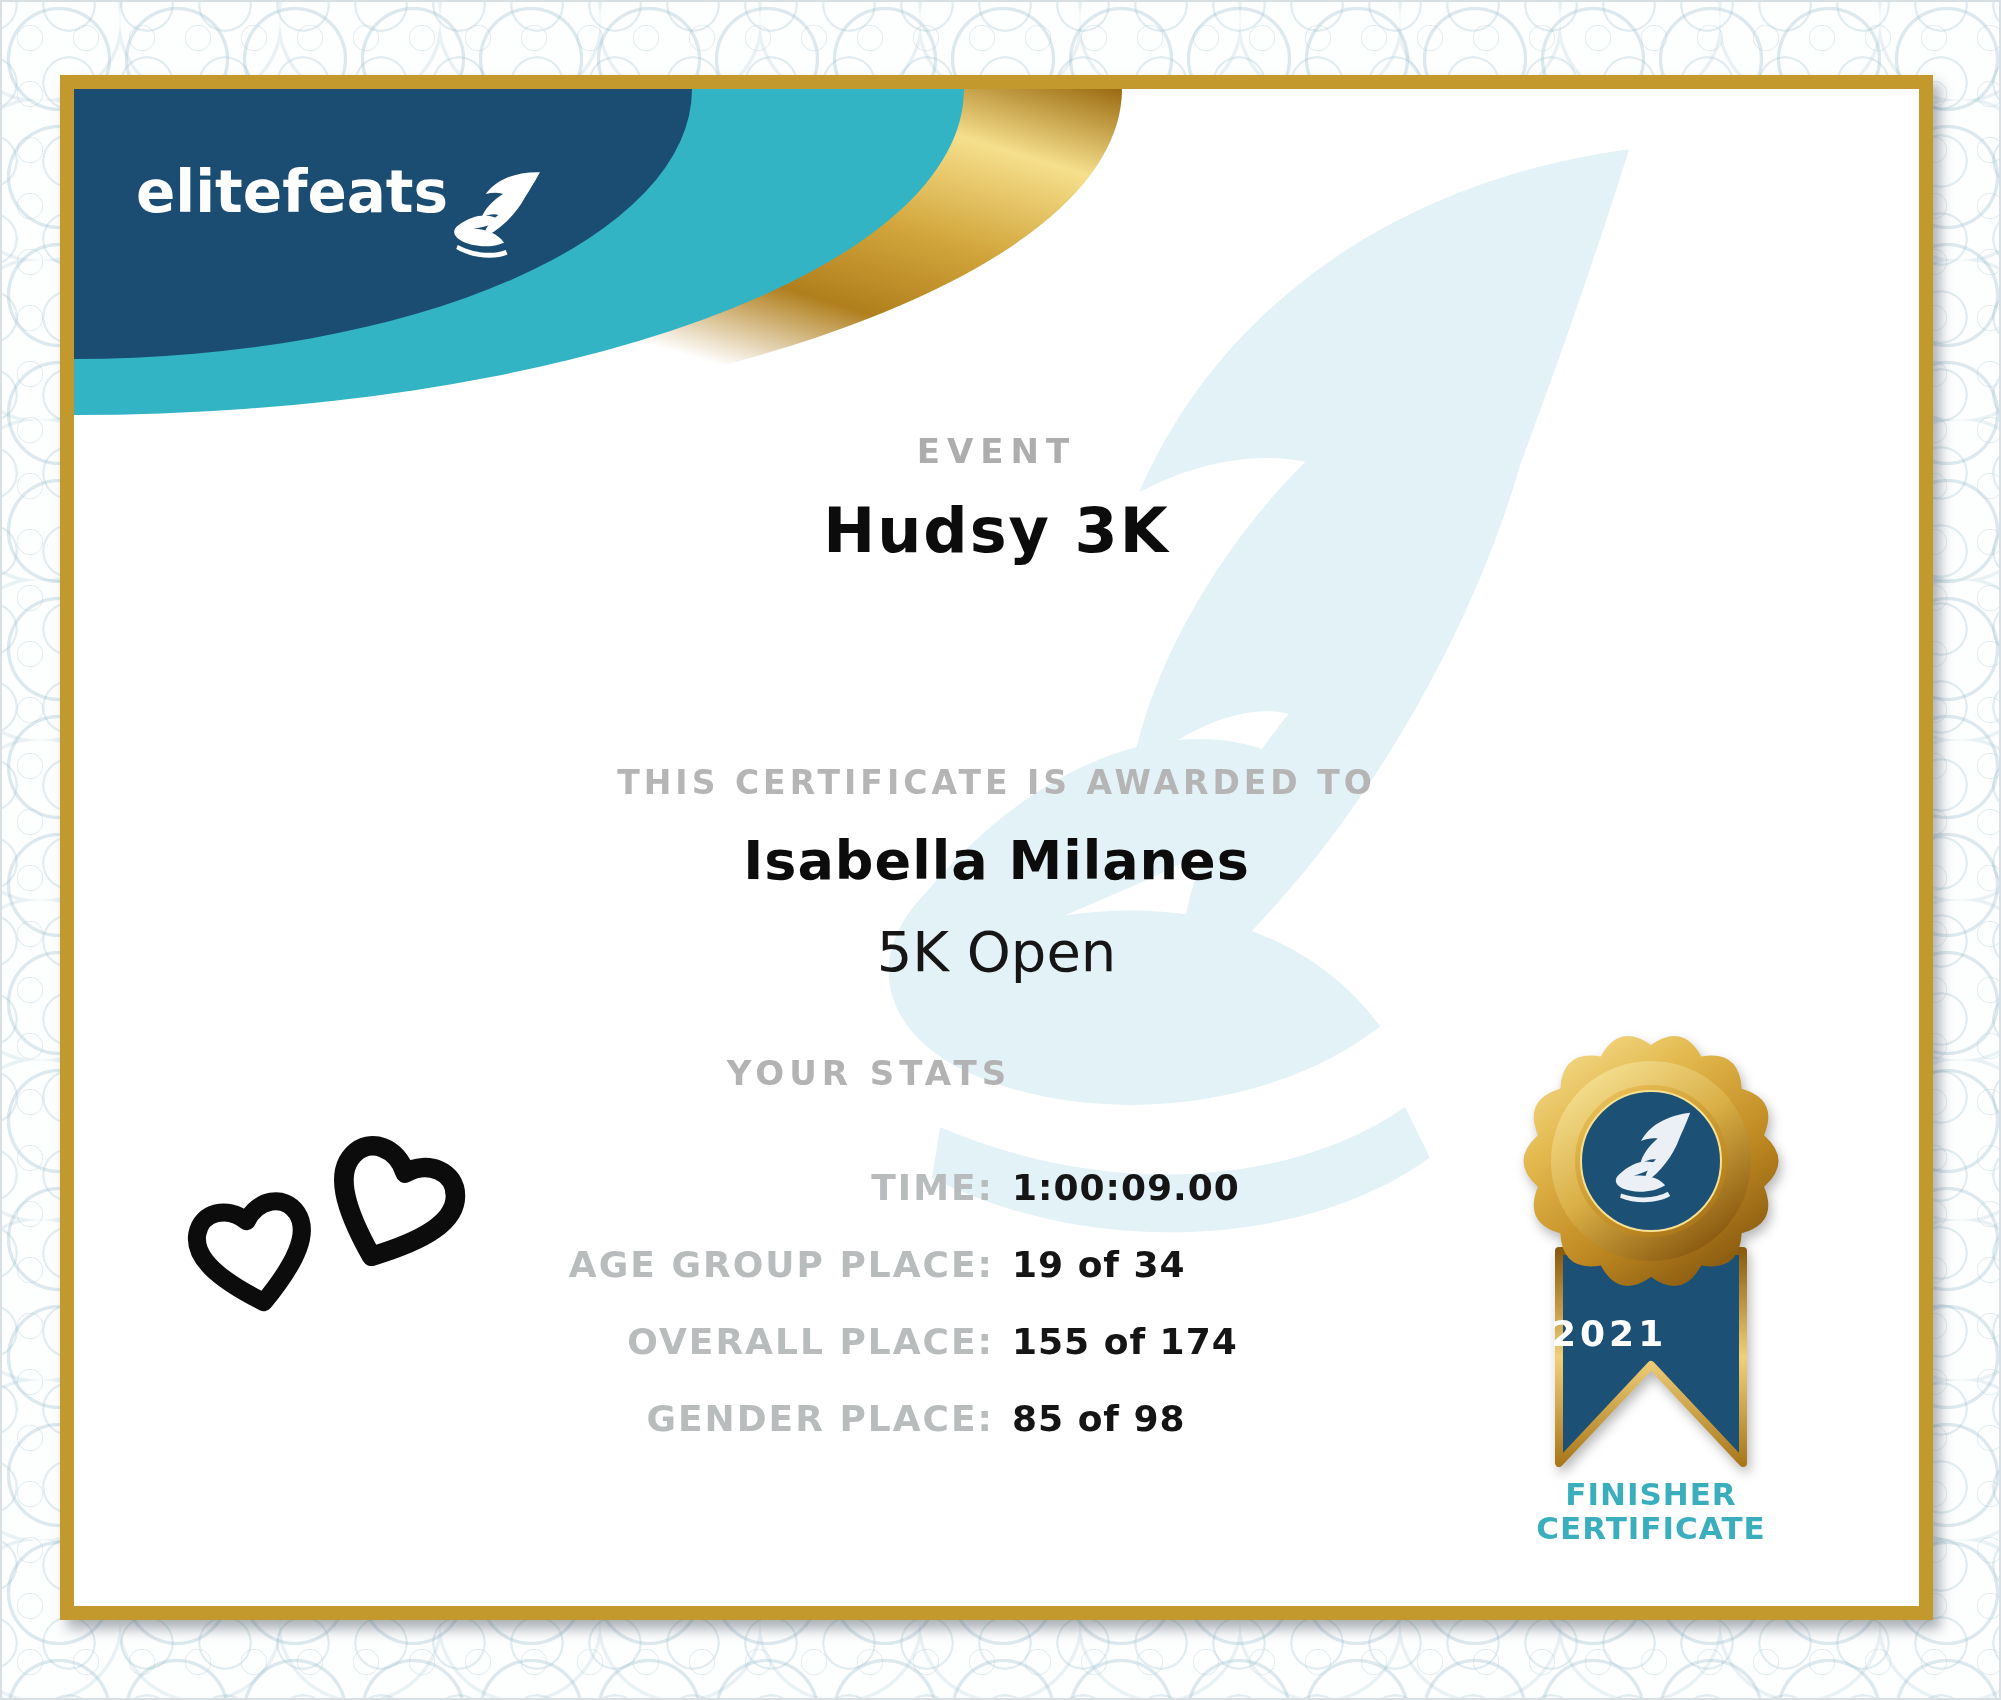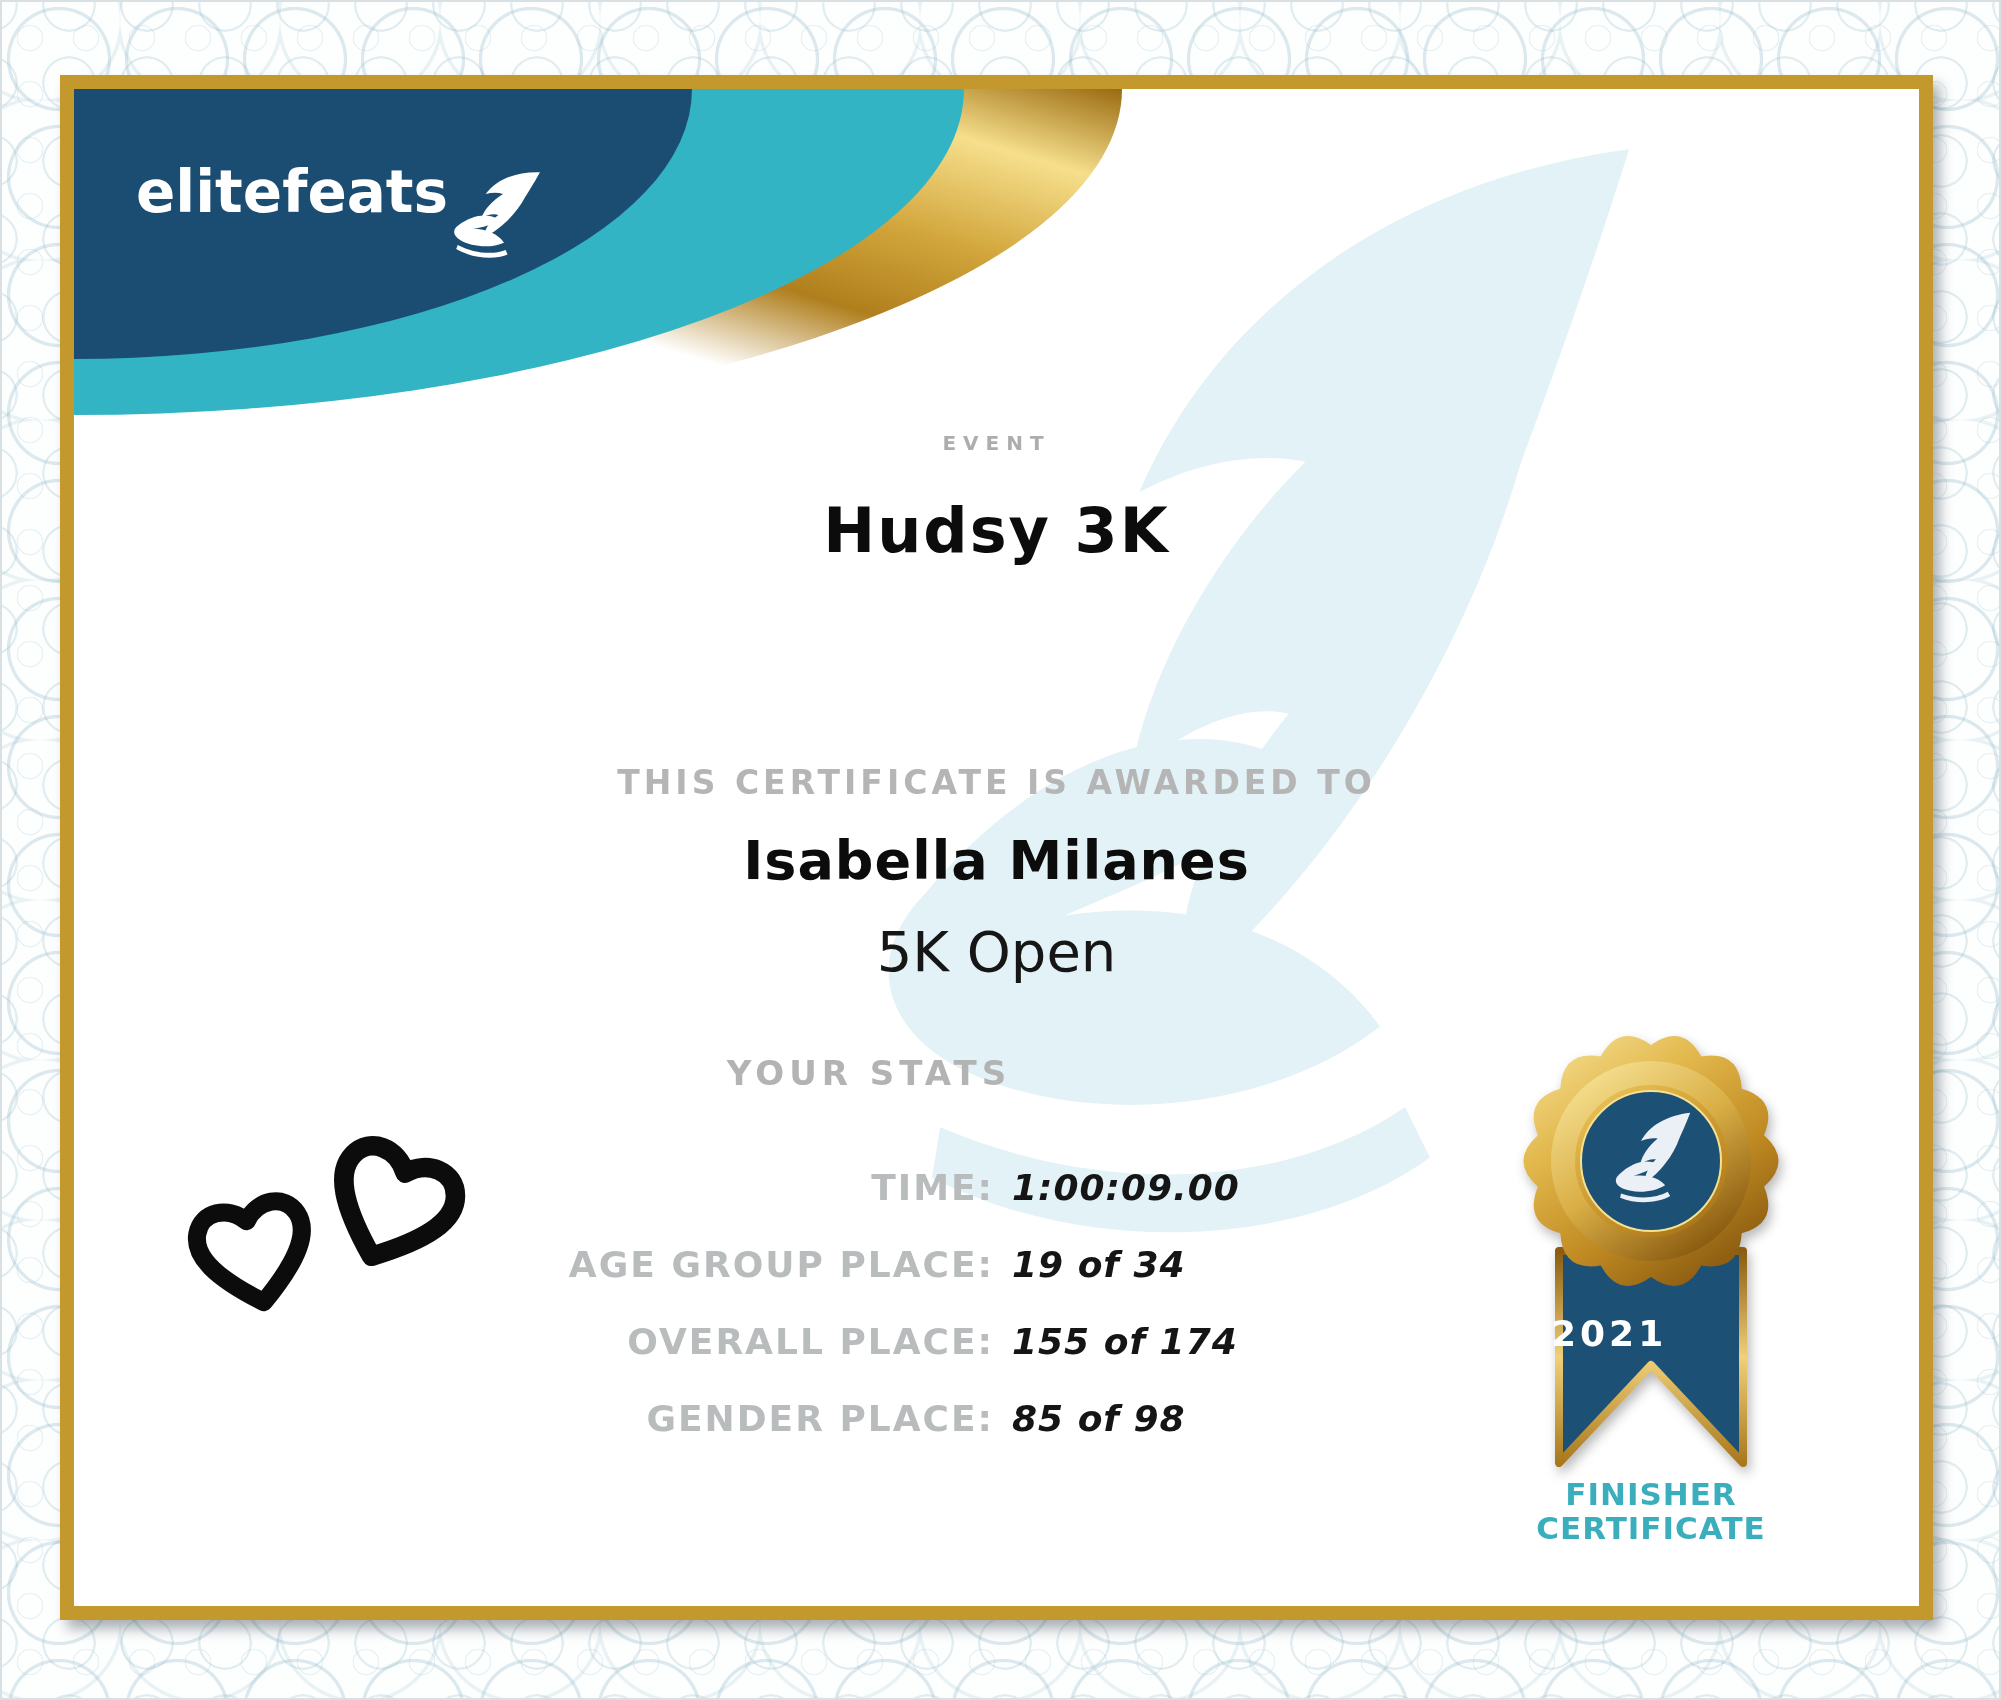--- a/index.html
+++ b/index.html
@@ -26,31 +26,31 @@
     background:#fff;border:14px solid var(--gold);
     box-shadow:7px 9px 12px rgba(70,85,95,.45);
   }
   .inner{position:absolute;inset:0;overflow:hidden;}
   .header-svg{position:absolute;left:0;top:0;z-index:3;}
   .watermark{position:absolute;left:750px;top:40px;z-index:1;}
   .logo{position:absolute;left:62px;top:52px;z-index:4;display:flex;align-items:flex-start;}
   .logo-text{color:#fff;font-size:58px;font-weight:bold;letter-spacing:0px;line-height:1;margin-top:22px;}
   .logo-icon{margin-left:2px;transform:rotate(8deg);}
   .centered{position:absolute;left:0;width:1845px;text-align:center;z-index:5;}
-  .event-label{top:342px;font-size:20px;font-weight:bold;letter-spacing:7px;color:#ADADAD;}
+  .event-label{top:342px;font-size:34px;font-weight:bold;letter-spacing:7px;color:#ADADAD;}
   .event-name{top:405px;font-size:62px;font-weight:bold;letter-spacing:2px;color:#0C0C0C;}
   .award-label{top:674px;font-size:33px;font-weight:bold;letter-spacing:4px;color:#B5B5B5;}
   .recipient{top:740px;font-size:54px;font-weight:bold;letter-spacing:1px;color:#0C0C0C;}
   .division{top:830px;font-size:56px;font-weight:normal;color:#161616;}
   .stats-heading{position:absolute;left:0;top:964px;width:1590px;text-align:center;
     font-size:34px;font-weight:bold;letter-spacing:5px;color:#B3B3B3;z-index:5;}
   .stats{position:absolute;left:420px;top:1078px;z-index:5;}
   .stats-row{display:flex;align-items:baseline;height:46px;margin-bottom:31px;}
   .stats-label{width:500px;text-align:right;font-size:36px;font-weight:bold;letter-spacing:2px;color:#B9BCBD;}
-  .stats-value{margin-left:18px;font-size:36px;font-weight:bold;letter-spacing:1px;color:#151515;font-style:italic;}
+  .stats-value{margin-left:18px;font-size:36px;font-weight:bold;letter-spacing:1px;color:#151515;}
   .hearts{position:absolute;left:85px;top:1015px;z-index:5;}
   .medal{position:absolute;left:1427px;top:934px;z-index:6;filter:drop-shadow(3px 6px 6px rgba(0,0,0,.28));}
   .medal-year{position:absolute;left:1477px;top:1224px;width:200px;text-align:left;z-index:7;
     color:#fff;font-size:36px;font-weight:bold;letter-spacing:4px;}
   .finisher-caption{position:absolute;left:1377px;top:1388px;width:400px;text-align:center;z-index:7;
     color:var(--finisher-teal);font-size:31px;font-weight:bold;letter-spacing:1px;line-height:34px;}
 </style>
 </head>
 <body>
 

